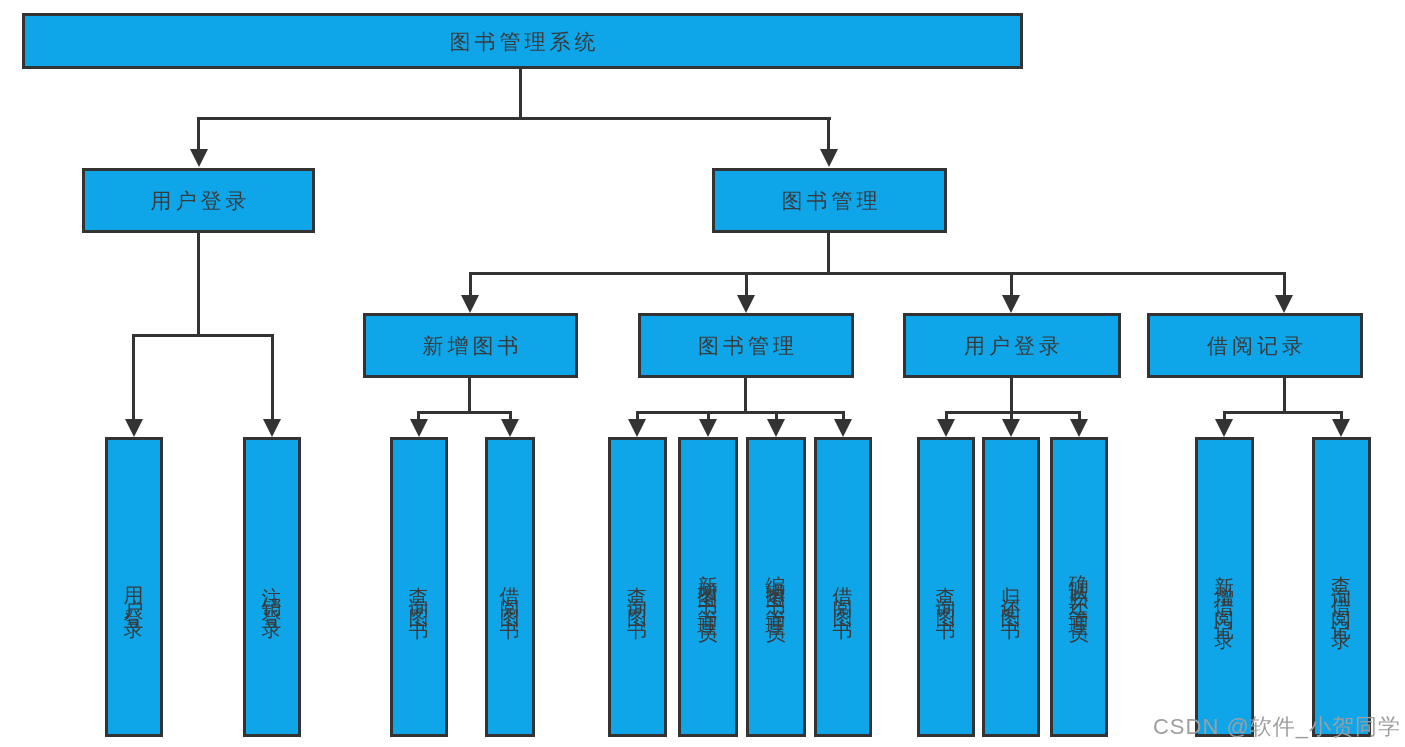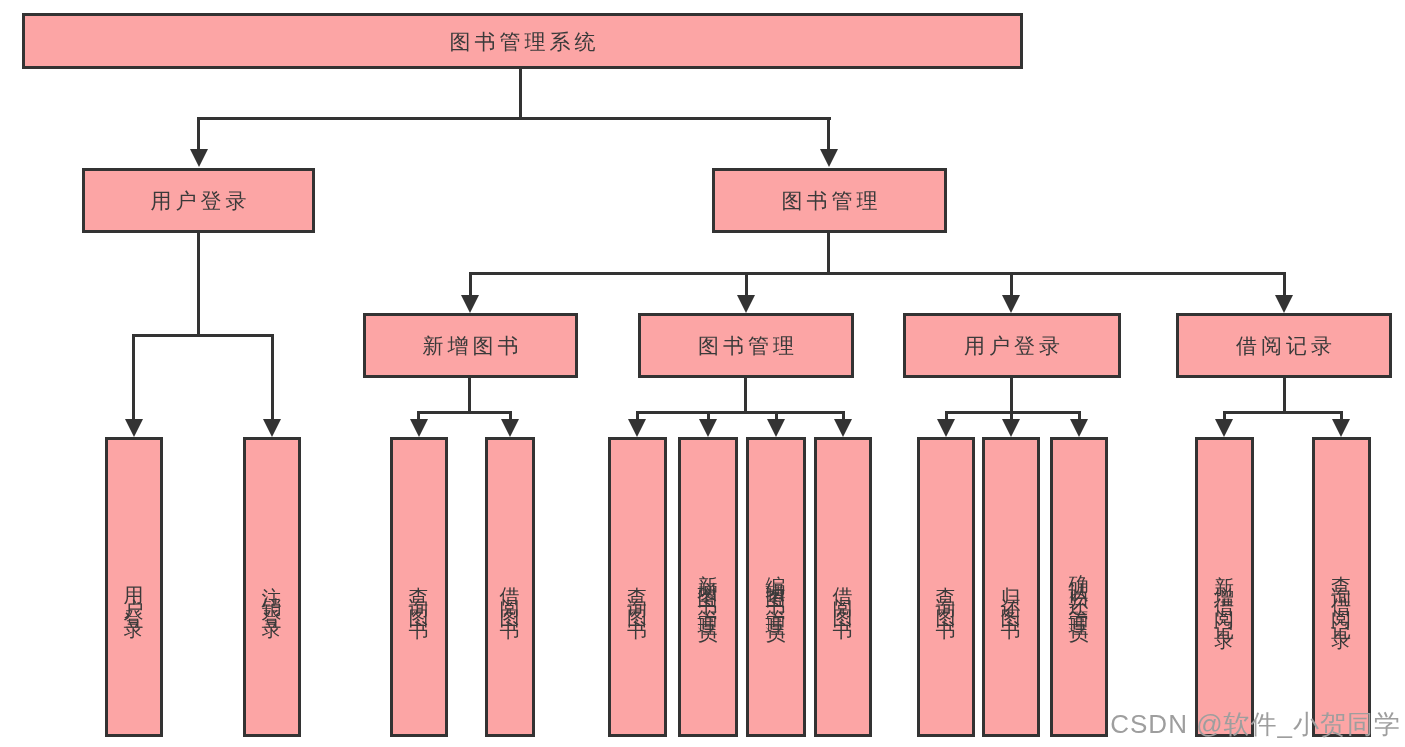--- a/index.html
+++ b/index.html
@@ -1,26 +1,26 @@
 <!DOCTYPE html>
 <html><head>
 <meta charset="utf-8">
 <style>
   html,body{margin:0;padding:0;background:#fff;}
   body{width:1405px;height:747px;position:relative;overflow:hidden;
        font-family:"Liberation Sans","DejaVu Sans",sans-serif;}
-  .b{position:absolute;box-sizing:border-box;background:#fca5a5;border:3px solid #333;
+  .b{position:absolute;box-sizing:border-box;background:#0ea5e9;border:3px solid #333;
      display:flex;align-items:center;justify-content:center;z-index:2;}
   .ht{font-size:21px;line-height:1;letter-spacing:4px;text-indent:4px;color:#3a3a3a;white-space:nowrap;}
   .vt{writing-mode:vertical-lr;text-orientation:mixed;font-size:20px;line-height:1;
       letter-spacing:11px;margin-bottom:-11px;color:#3a3a3a;}
   .ln{position:absolute;background:#333;z-index:1;}
   .ah{position:absolute;width:0;height:0;border-left:9px solid transparent;
       border-right:9px solid transparent;border-top:18px solid #333;z-index:1;}
-  .wm{position:absolute;right:4px;bottom:5px;font-size:26px;color:#9e9e9e;
+  .wm{position:absolute;right:4px;bottom:5px;font-size:22px;color:#9e9e9e;
       letter-spacing:1px;z-index:10;white-space:nowrap;}
 </style>
 </head>
 <body>
 
 <div class="b" style="left:22px;top:13px;width:1001px;height:56px;">
   <span class="ht">图书管理系统</span>
 </div>
 
 <div class="ln" style="left:519px;top:69px;width:3px;height:51px;"></div>
@@ -57,21 +57,21 @@
 
 <div class="b" style="left:363px;top:313px;width:215px;height:65px;">
   <span class="ht">新增图书</span>
 </div>
 <div class="b" style="left:638px;top:313px;width:216px;height:65px;">
   <span class="ht">图书管理</span>
 </div>
 <div class="b" style="left:903px;top:313px;width:218px;height:65px;">
   <span class="ht">用户登录</span>
 </div>
-<div class="b" style="left:1176px;top:313px;width:216px;height:65px;">
+<div class="b" style="left:1147px;top:313px;width:216px;height:65px;">
   <span class="ht">借阅记录</span>
 </div>
 
 <div class="ln" style="left:468px;top:378px;width:3px;height:36px;"></div>
 <div class="ln" style="left:417px;top:411px;width:95px;height:3px;"></div>
 <div class="ln" style="left:417px;top:411px;width:3px;height:12px;"></div>
 <div class="ah" style="left:410px;top:419px;"></div>
 <div class="ln" style="left:509px;top:411px;width:3px;height:12px;"></div>
 <div class="ah" style="left:501px;top:419px;"></div>
 

